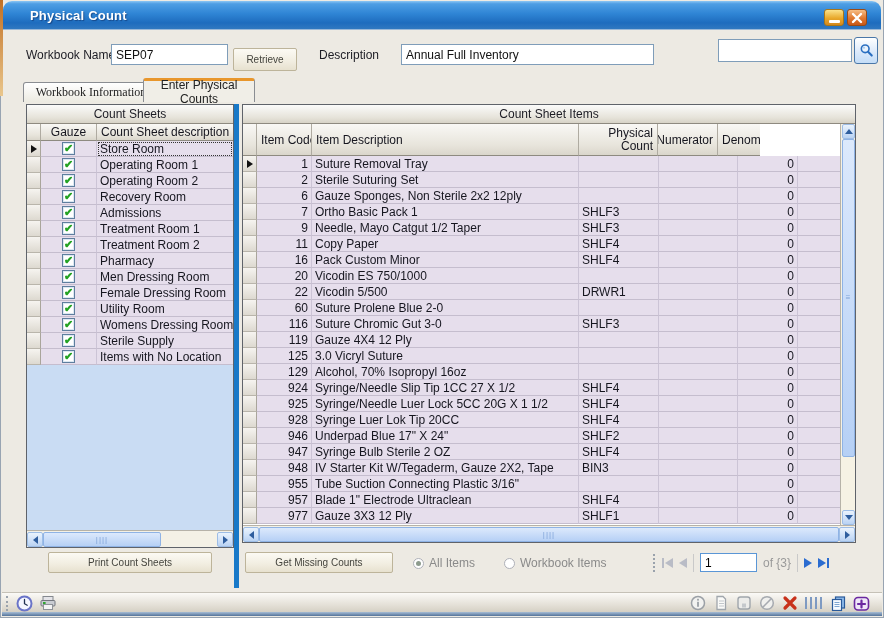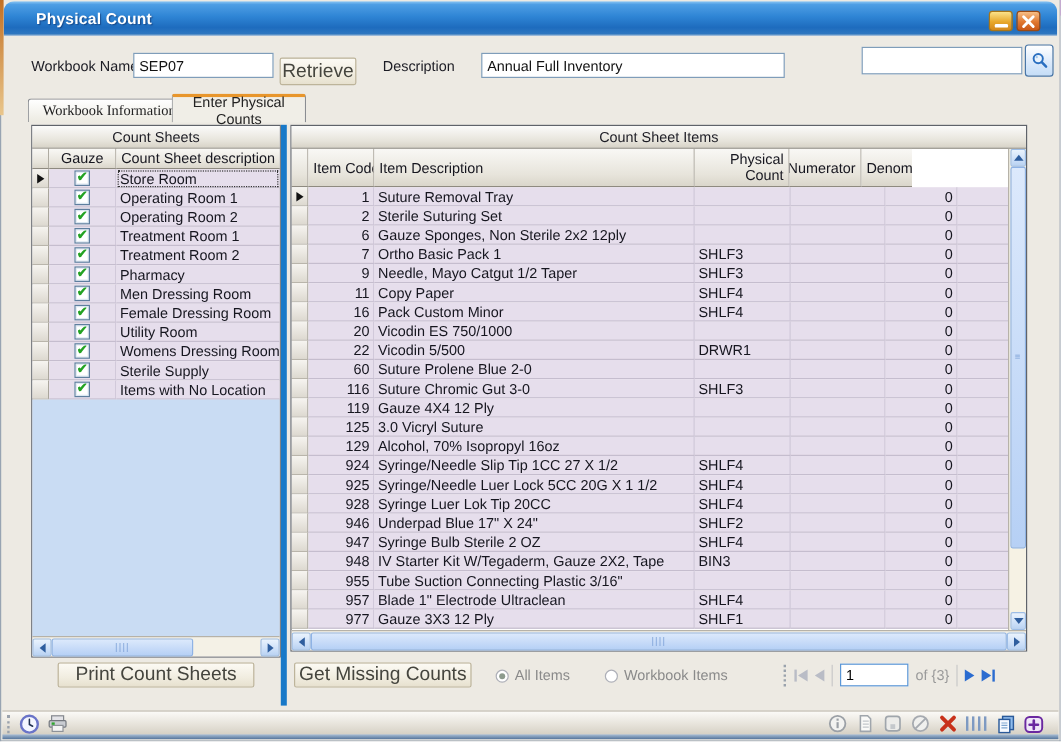--- a/index.html
+++ b/index.html
@@ -14,21 +14,21 @@
     background:linear-gradient(#8CC6F4 0%,#4E9EE4 10%,#2F85D5 45%,#1E6CBE 78%,#3078C0 100%);
     border-bottom:1px solid #9AB8D8;z-index:2;}
   .title-text{position:absolute;left:27px;top:7px;color:#fff;font-weight:bold;font-size:13px;letter-spacing:.2px;text-shadow:1px 1px 1px rgba(10,30,80,.5);}
   .cap-btn{position:absolute;top:8px;width:20px;height:17px;border-radius:3px;display:flex;align-items:center;justify-content:center;cursor:pointer;}
   .btn-min{right:37px;background:linear-gradient(#FBE28A,#E8A82A 55%,#D4881C);border:1px solid #A87618;}
   .btn-min .bar{width:11px;height:3px;background:#fff;border-radius:1px;margin-top:8px;}
   .btn-close{right:14px;background:linear-gradient(#F6BE86,#E07830 55%,#C85818);border:1px solid #9A4A14;}
   
   .lbl{position:absolute;color:#1c1c24;}
   .tbx{position:absolute;background:#fff;border:1px solid #7F9DB9;height:21px;font:12px "Liberation Sans",sans-serif;padding:1px 4px;color:#111;}
-  .btn-beige{position:absolute;background:linear-gradient(#FCFAF4,#F1EDE0 60%,#E7E1CF);border:1px solid #BDB49A;border-radius:2px;color:#45453e;font-size:16px;display:flex;align-items:center;justify-content:center;cursor:pointer;}
+  .btn-beige{position:absolute;background:linear-gradient(#FCFAF4,#F1EDE0 60%,#E7E1CF);border:1px solid #BDB49A;border-radius:2px;color:#45453e;font-size:10px;display:flex;align-items:center;justify-content:center;cursor:pointer;}
   .search-btn{position:absolute;left:853px;top:37px;width:24px;height:27px;border:1px solid #4A77A8;border-radius:3px;background:linear-gradient(#ffffff,#DCEAFB 55%,#C4DDF7);display:flex;align-items:center;justify-content:center;cursor:pointer;}
   
   .tab{position:absolute;border:1px solid #8A8D92;border-bottom:none;border-radius:3px 3px 0 0;text-align:center;font-size:12px;color:#222;display:flex;align-items:center;justify-content:center;cursor:pointer;}
   .tab-inactive{left:22px;top:82px;width:136px;height:20px;background:linear-gradient(#FFFFFF,#ECEAE1);font-family:Liberation Serif, serif;}
   .tab-active{left:142px;top:78px;width:112px;height:24px;background:#F0EEE7;border-top:3px solid #E8962C;z-index:3;}
   
   .panel{position:absolute;border:1px solid #5F636A;background:#fff;display:flex;flex-direction:column;}
   .panel-title{flex:none;height:19px;background:linear-gradient(#FBFBFA,#E6E3DA 70%,#D7D3C7);border-bottom:1px solid #8E8A80;text-align:center;font-size:12px;line-height:18px;color:#1c1c24;}
   .ghead{display:flex;flex:none;}
   .hcell{background:linear-gradient(#F9F8F5,#E7E4DB 70%,#DAD6CB);border-right:1px solid #AFABA1;border-bottom:1px solid #8E8A80;font-size:12px;padding:1px 4px;display:flex;align-items:center;overflow:hidden;white-space:nowrap;}
@@ -143,20 +143,34 @@
               <span class="checkbox"></span>
             </div>
        <div class="gcell" style="width:136px;border-right:none">Operating Room 1</div>
      </div>
           <div class="grow">
        <div class="gcell gind" style="width:14px"></div>
        <div class="gcell" style="width:56px;justify-content:center">
               <span class="checkbox"></span>
             </div>
        <div class="gcell" style="width:136px;border-right:none">Operating Room 2</div>
+     </div>
+          <div class="grow">
+       <div class="gcell gind" style="width:14px"></div>
+       <div class="gcell" style="width:56px;justify-content:center">
+              <span class="checkbox"></span>
+            </div>
+       <div class="gcell" style="width:136px;border-right:none">Recovery Room</div>
+     </div>
+          <div class="grow">
+       <div class="gcell gind" style="width:14px"></div>
+       <div class="gcell" style="width:56px;justify-content:center">
+              <span class="checkbox"></span>
+            </div>
+       <div class="gcell" style="width:136px;border-right:none">Admissions</div>
      </div>
           <div class="grow">
        <div class="gcell gind" style="width:14px"></div>
        <div class="gcell" style="width:56px;justify-content:center">
               <span class="checkbox"></span>
             </div>
        <div class="gcell" style="width:136px;border-right:none">Treatment Room 1</div>
      </div>
           <div class="grow">
        <div class="gcell gind" style="width:14px"></div>

